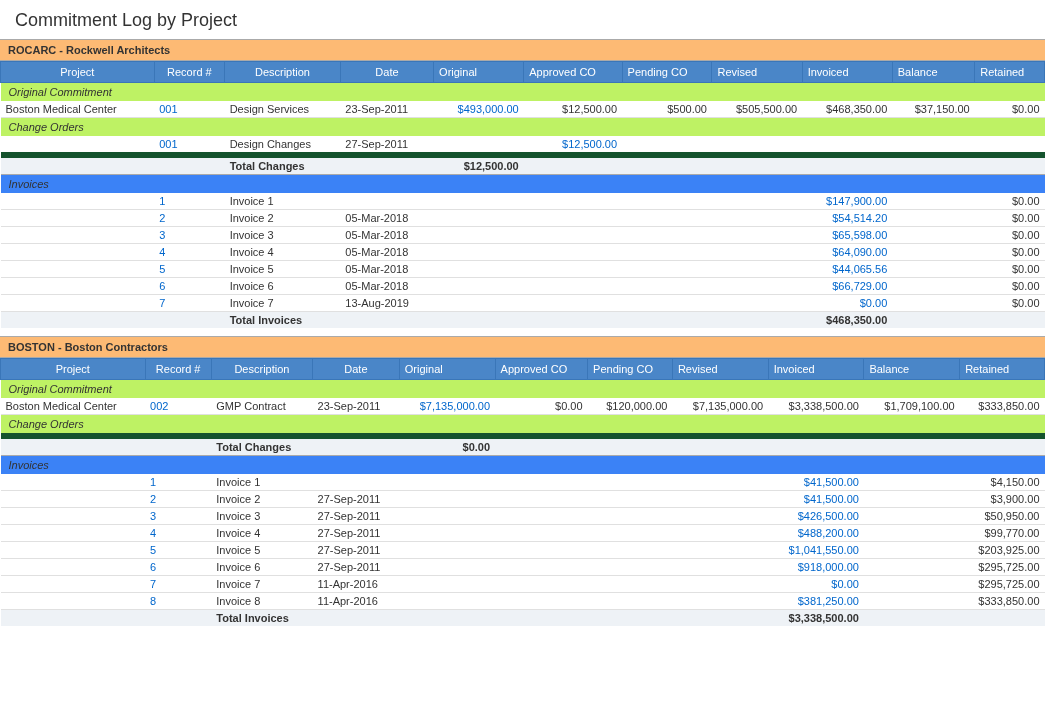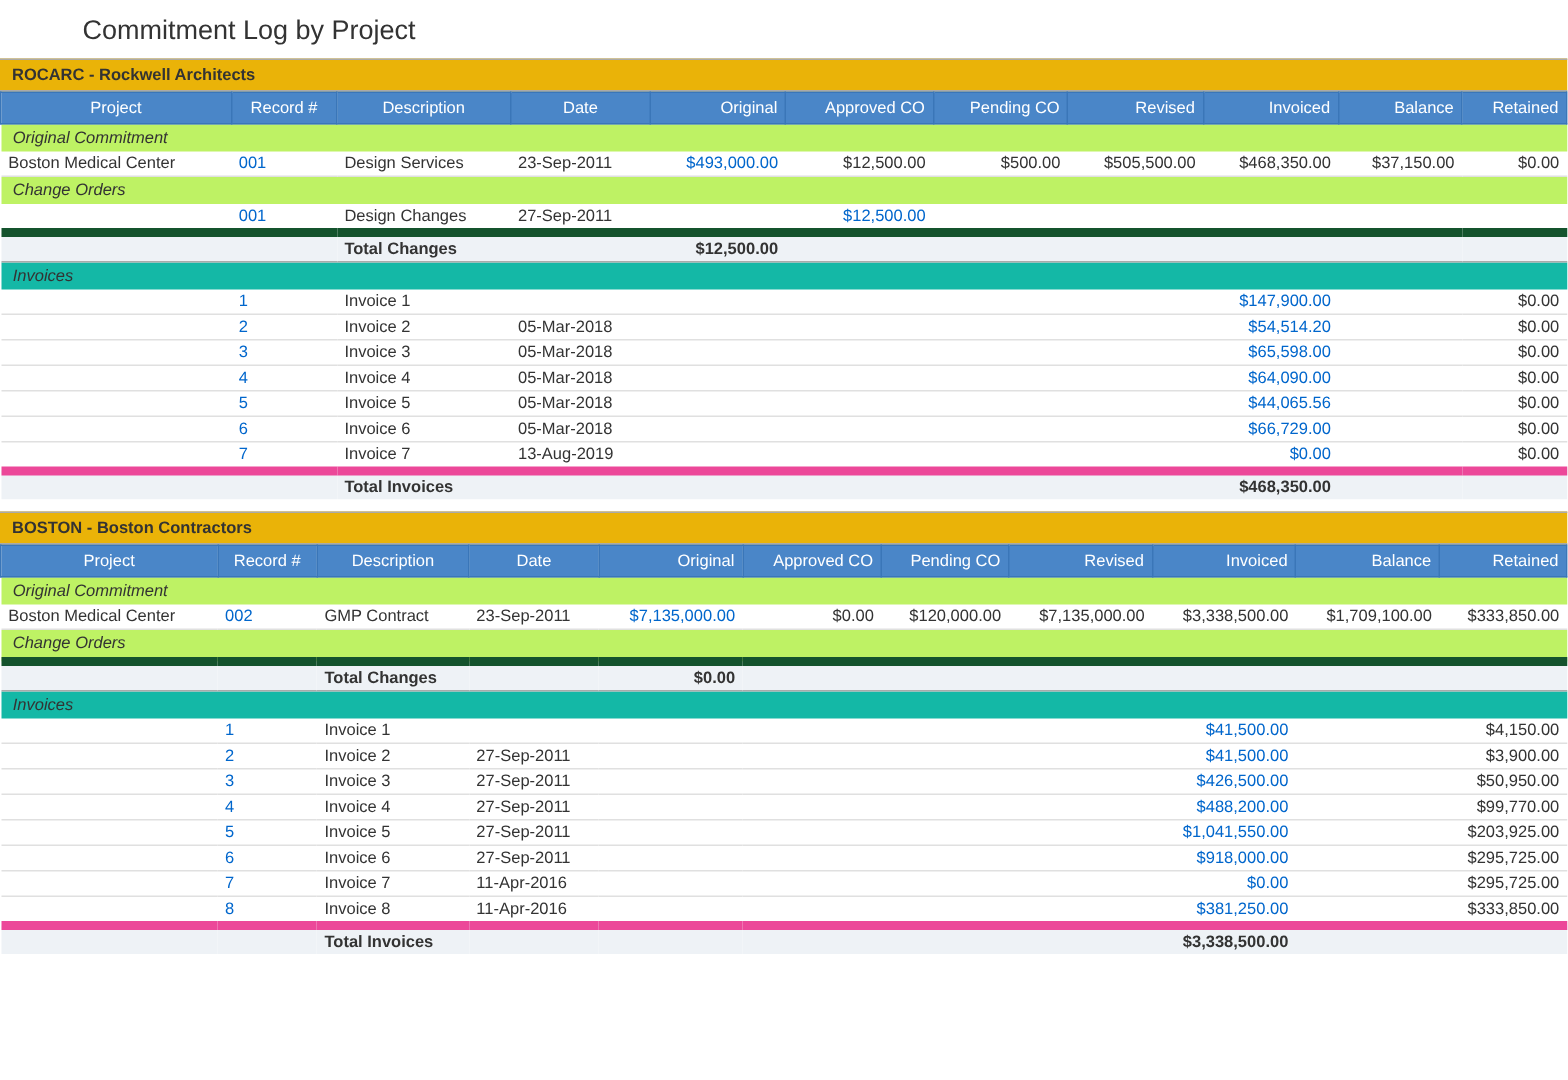--- a/index.html
+++ b/index.html
@@ -9,53 +9,52 @@
       background: #fff;
       width: 1045px;
       min-height: 720px;
       color: #333;
     }
     .header {
       display: flex;
       justify-content: space-between;
       align-items: center;
       padding: 10px 15px 8px 15px;
-      margin-left: 40px;
     }
     .page-title {
       font-size: 18px;
       font-weight: normal;
       color: #333;
     }
     .logo-area {
       text-align: right;
     }
     .section-header {
-      background: #eab308;
+      background: #fdba74;
       padding: 4px 8px;
       font-weight: bold;
       font-size: 11px;
       color: #333;
       border-top: 1px solid #aaa;
       border-bottom: 1px solid #aaa;
     }
     table {
       width: 100%;
       border-collapse: collapse;
     }
     .col-header-row th {
       background: #4a86c8;
       color: #fff;
       padding: 4px 5px;
       text-align: center;
       font-size: 11px;
       font-weight: normal;
       border: 1px solid #3a76b8;
     }
-    .col-header-row th.right { text-align: right; }
+    .col-header-row th.right { text-align: left; }
 
     .sub-header-row td {
       background: #bef264;
       padding: 3px 8px;
       font-size: 11px;
       font-style: italic;
       color: #333;
     }
     .data-row td {
       padding: 2px 5px;
@@ -69,29 +68,29 @@
       font-weight: bold;
       font-size: 11px;
       background: #eef2f6;
       border-top: 6px solid #14532d;
       border-bottom: 1px solid #aaa;
     }
     .invoices-header td {
       padding: 3px 8px;
       font-size: 11px;
       font-style: italic;
-      background: #14b8a6;
+      background: #3b82f6;
       color: #333;
     }
     .total-invoices-row td {
       padding: 2px 5px;
       font-weight: bold;
       font-size: 11px;
       background: #eef2f6;
-      border-top: 6px solid #ec4899;
+      border-top: 1px solid #ec4899;
     }
     .section-gap {
       height: 8px;
       background: #fff;
     }
     .logo-svg {
       display: block;
     }
   </style>
 </head>

